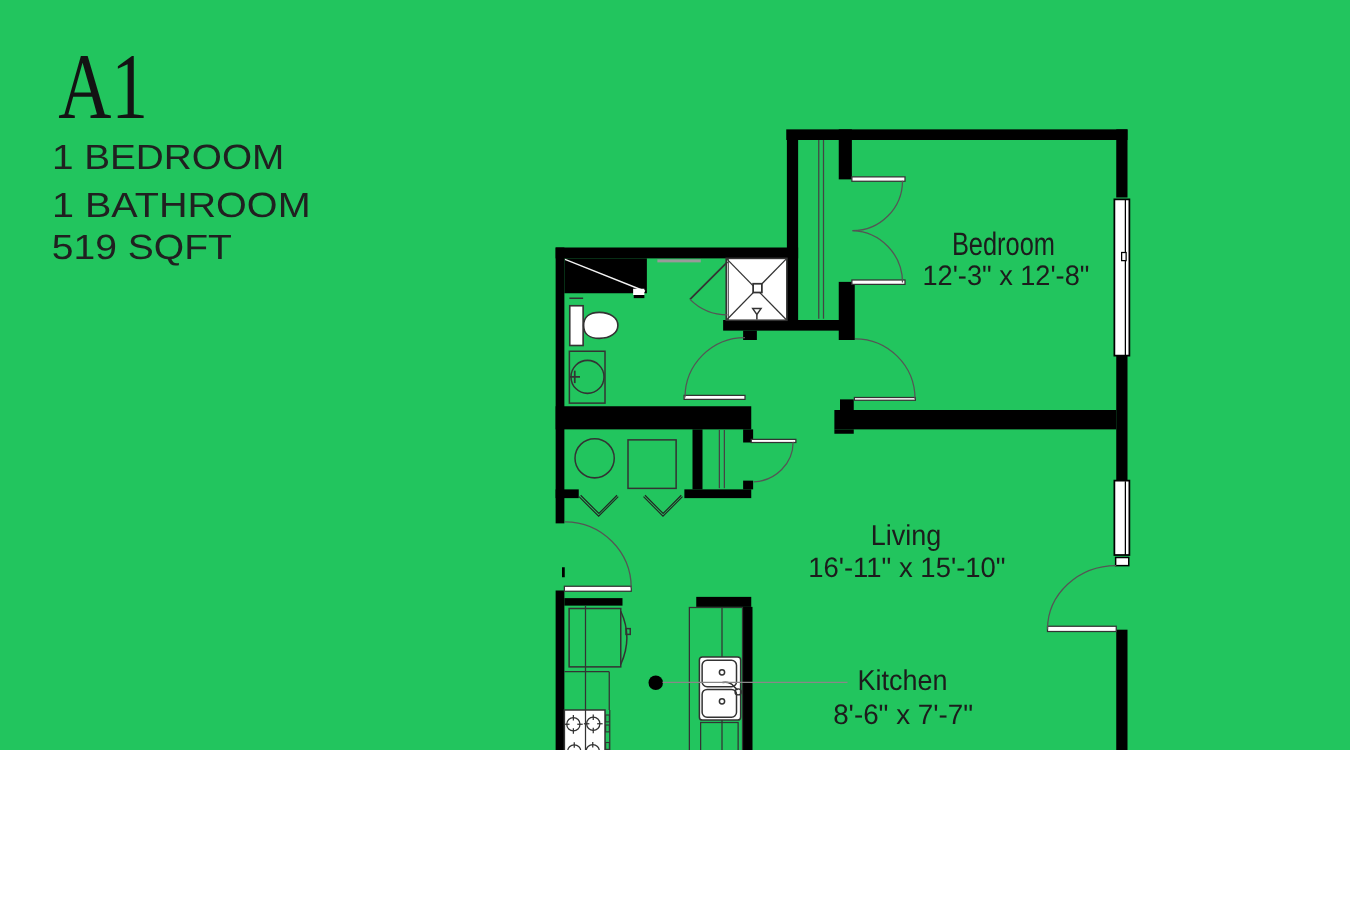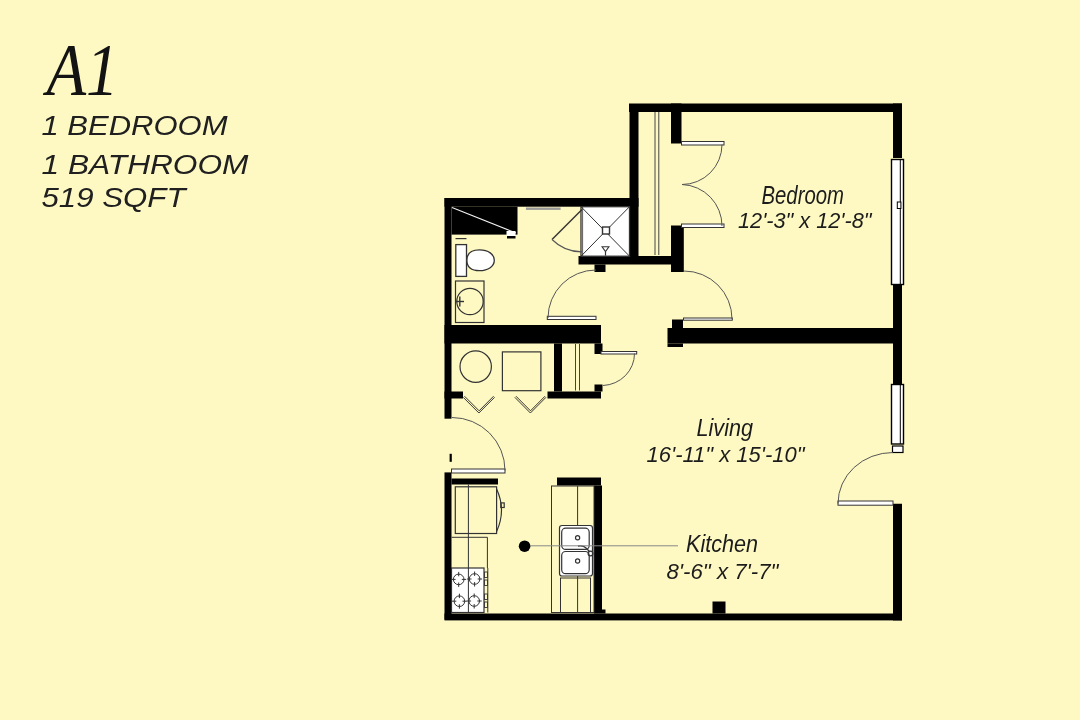--- a/index.html
+++ b/index.html
@@ -1,16 +1,16 @@
 <!DOCTYPE html>
 <html><head>
 <meta charset="utf-8">
 <style>
   html,body{margin:0;padding:0;background:#ffffff;}
-  .page{position:relative;width:1080px;height:720px;background:#fef9c3;overflow:hidden;font-style:italic;}
+  .page{position:relative;width:1080px;height:600px;background:#22c55e;overflow:hidden;}
   svg{position:absolute;left:0;top:0;}
   .lbl{font-family:"Liberation Sans",sans-serif;fill:#1c1c1c;}
 </style>
 </head>
 <body>
 <div class="page">
 <svg width="1080" height="720" viewBox="0 0 1080 720">
 
 <text x="46.5" y="94.5" font-family="Liberation Serif, serif" font-size="75" fill="#131313" textLength="72" lengthAdjust="spacingAndGlyphs">A1</text>
 

